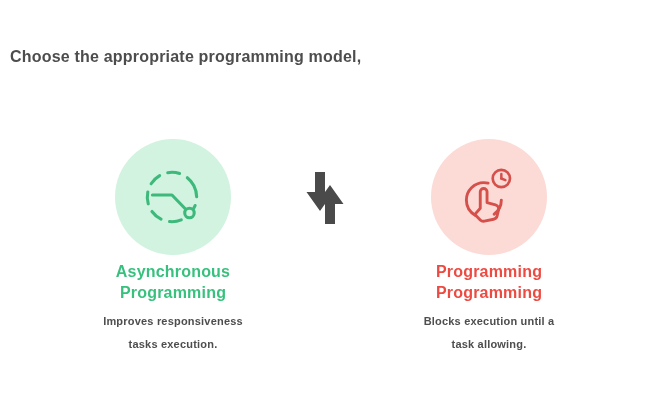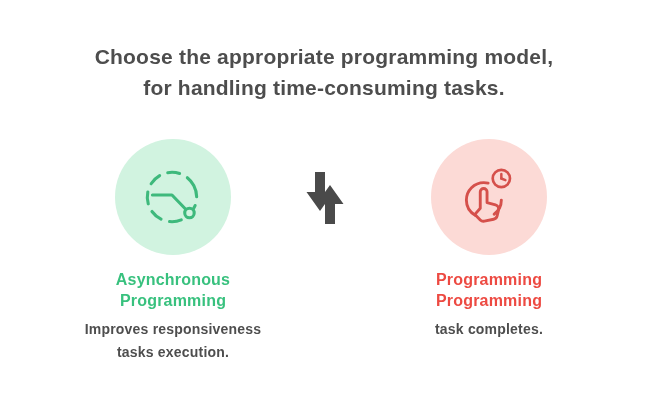--- a/index.html
+++ b/index.html
@@ -19,65 +19,63 @@
   body{display:flex;justify-content:flex-start;align-items:flex-start;}
   .canvas{
     position:relative;
     width:648px;height:420px;
     background:var(--background);
     font-family:"Liberation Sans","DejaVu Sans",sans-serif;
     overflow:hidden;
   }
   .title-block{
     position:absolute;top:41px;left:10px;right:10px;
-    text-align:center;
     color:var(--title-text);
     font-weight:700;
-    font-size:21px;
+    font-size:16px;
     line-height:31px;
     letter-spacing:.2px;
   }
   .panel{position:absolute;top:139px;text-align:center;}
   .panel-left{left:28px;width:290px;}
   .panel-right{left:358px;width:262px;}
   .circle{
     width:116px;height:116px;border-radius:50%;
     margin:0 auto;
     display:flex;align-items:center;justify-content:center;
   }
   .circle-async{background:var(--async-circle-fill);color:var(--async-icon-stroke);}
   .circle-sync{background:var(--sync-circle-fill);color:var(--sync-icon-stroke);}
   .panel-heading{
-    margin-top:14px;
+    margin-top:6px;
     font-size:16px;font-weight:700;line-height:21px;
     letter-spacing:.2px;
   }
   .panel-left .panel-heading{color:var(--async-accent);}
   .panel-right .panel-heading{color:var(--sync-accent);}
   .panel-desc{
     margin-top:7px;
-    font-size:14px;font-weight:700;line-height:23px;
+    font-size:11px;font-weight:700;line-height:23px;
     color:var(--body-text);
     letter-spacing:.2px;
   }
   .divider{
     position:absolute;left:298px;top:167px;
     width:52px;height:62px;
     color:var(--divider-icon-color);
   }
   svg{display:block;}
 </style>
 </head>
 <body>
 
 <div class="canvas">
 
   <div class="title-block">
     <div>Choose the appropriate programming model,</div>
-    <div>for handling time-consuming tasks.</div>
   </div>
 
   <div class="panel panel-left">
     <div class="circle circle-async">
       <span>
         <svg width="72" height="72" viewBox="0 0 70 70" fill="none" stroke="currentColor" stroke-width="3" stroke-linecap="round" stroke-linejoin="round">
           <circle cx="34" cy="35" r="24" stroke-dasharray="11.5 8.5" transform="rotate(-28 34 35)"></circle>
           <polyline points="15,33 34,33 47.6,47.2"></polyline>
           <circle cx="51" cy="50.5" r="4.6" fill="var(--async-circle-fill)"></circle>
         </svg>
@@ -110,17 +108,18 @@
           <path d="M47 17 L51 18.6" stroke-width="2.4"></path>
           <path d="M26.5 46 V30 a3.3 3.3 0 0 1 6.6 0 v10.4 l8.2 2.2 a4.2 4.2 0 0 1 3 4.9 l-1.4 5.9 a4.4 4.4 0 0 1 -3.4 3.2 l-9 1.9 a4.4 4.4 0 0 1 -4 -1.2 l-5.2 -5.4 5.2 -5.9 Z"></path>
         </svg>
       </span>
     </div>
     <div class="panel-heading">
       <div>Programming</div>
       <div>Programming</div>
     </div>
     <div class="panel-desc">
-      <div>task completes.</div>
+      <div>Blocks execution until a</div>
+      <div>task allowing.</div>
     </div>
   </div>
 
 </div>
 
 </body></html>

